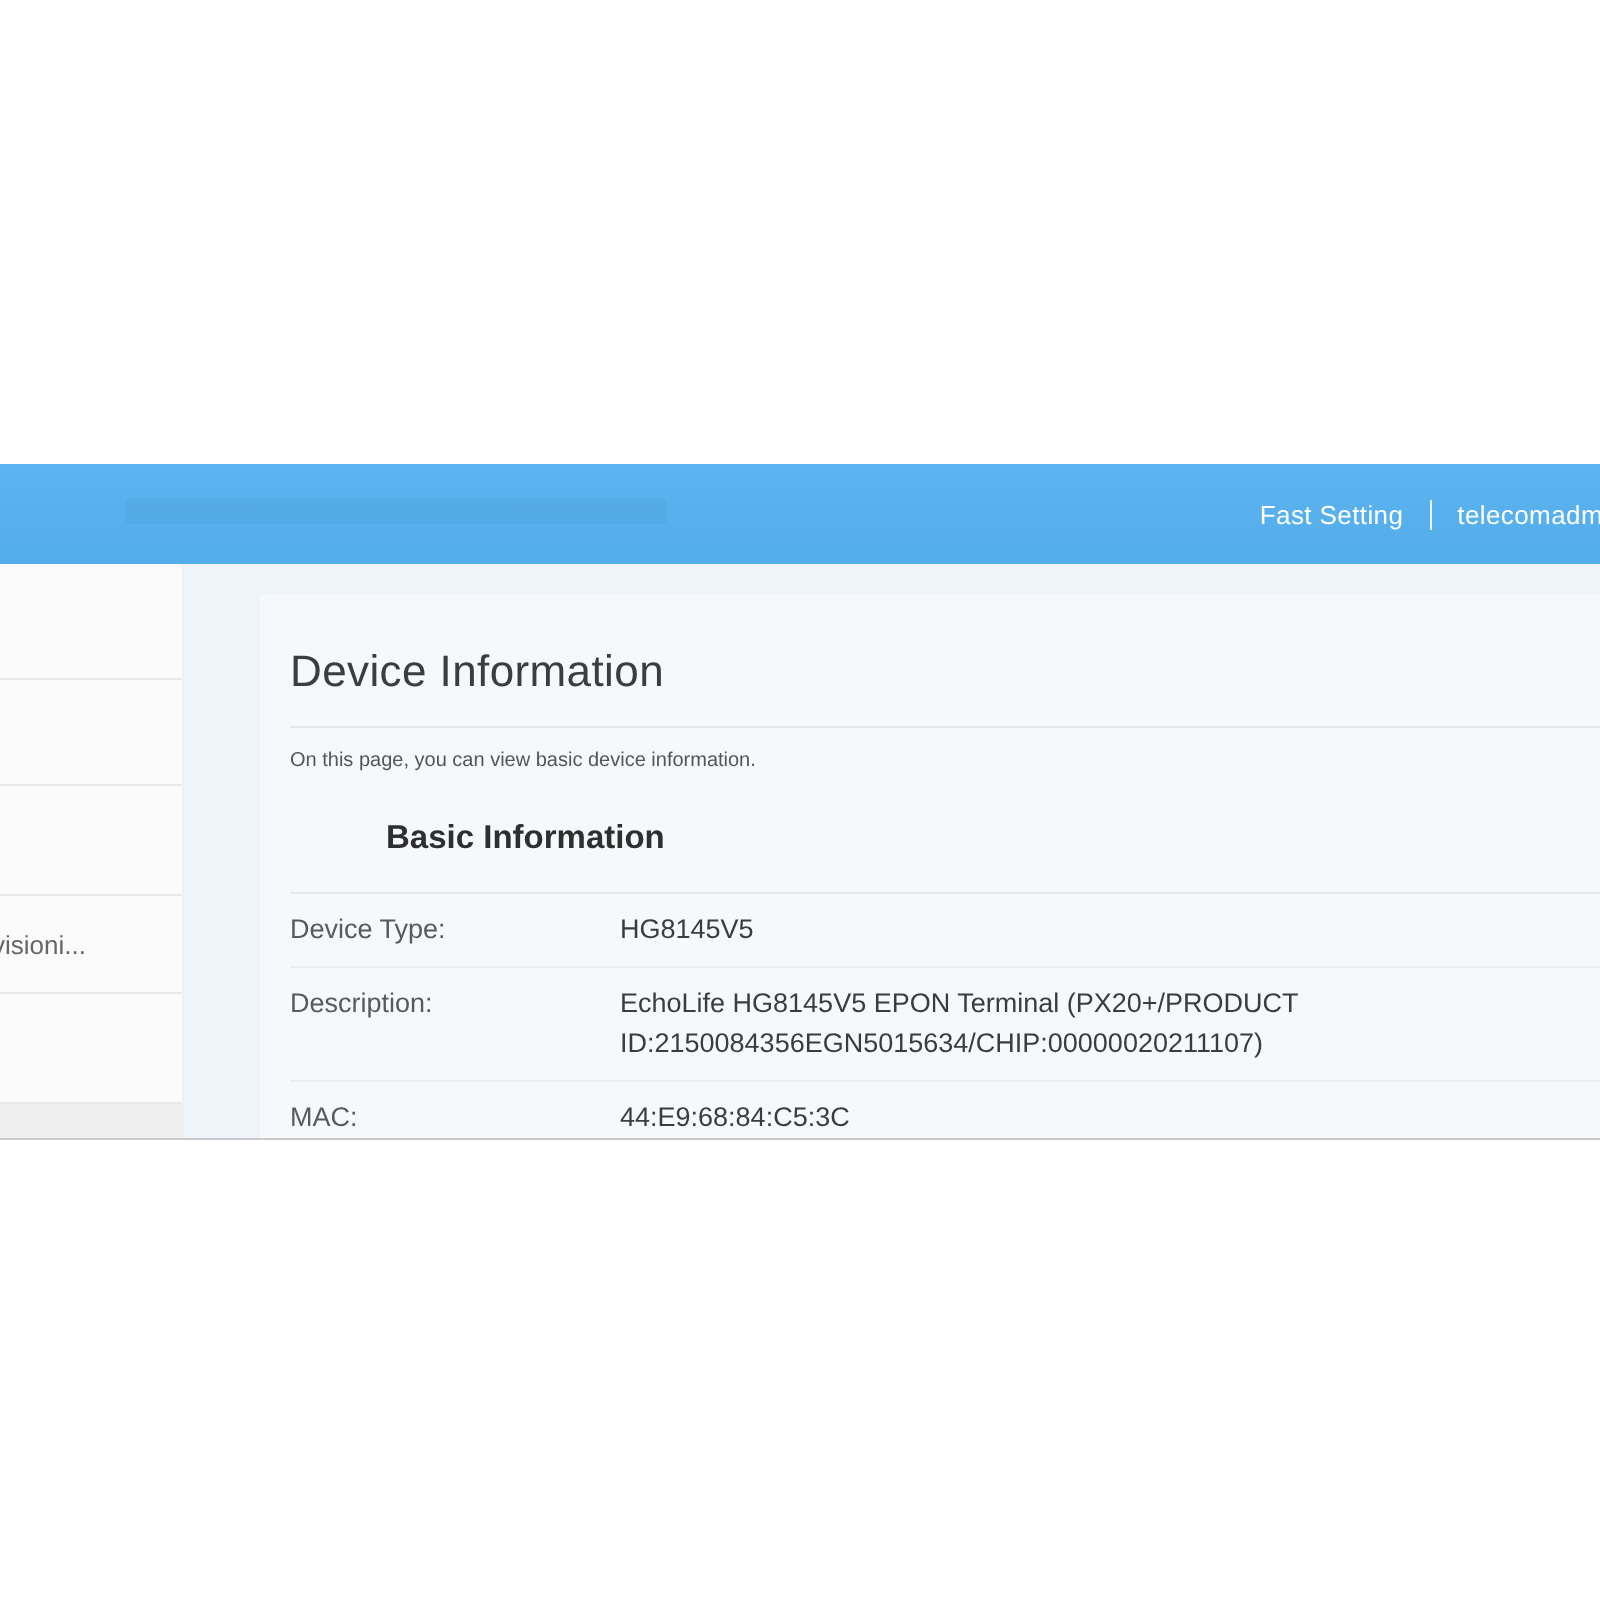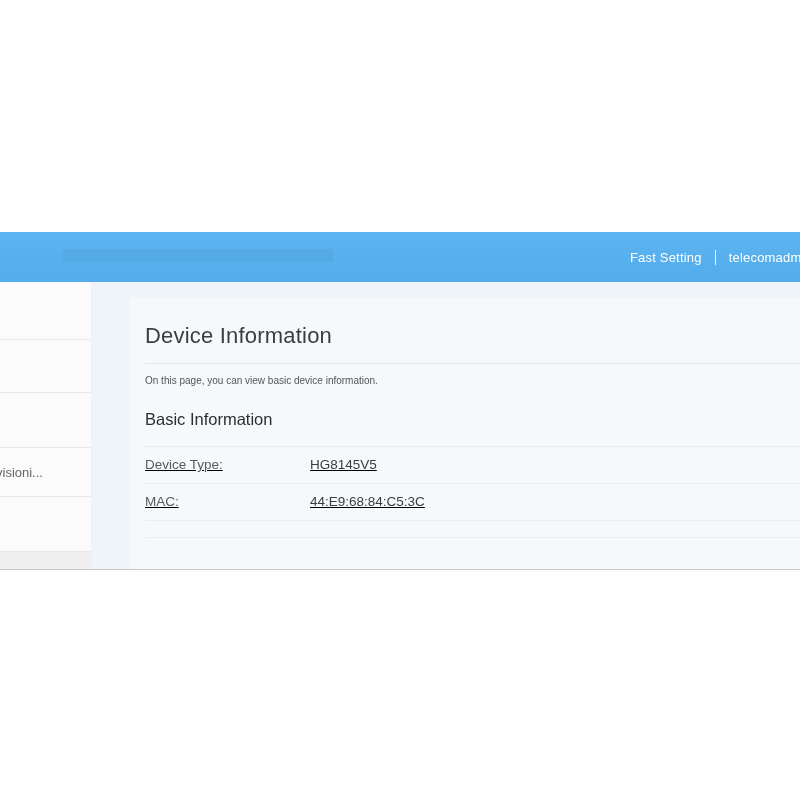--- a/index.html
+++ b/index.html
@@ -28,23 +28,23 @@
     color: #666; font-size: 13px; overflow: hidden; white-space: nowrap; cursor: pointer; }
   .sidebar-item .cutlabel { margin-left: -4px; }
   .sidebar-item.partial { background: #efefef; border-bottom: none; }
 
   
   .main { position: absolute; left: 130px; top: 15px; width: 670px; height: 288px;
     background: #f5f9fc; padding: 26px 0 0 15px; }
   .page-title { font-size: 22px; font-weight: 400; color: #3d3d3d; letter-spacing: 0.2px; }
   .title-divider { margin-top: 14px; border-bottom: 1px solid #e2e7eb; width: 655px; }
   .page-desc { margin-top: 11px; font-size: 10px; color: #555; }
-  .section-title { margin-top: 24px; font-size: 16.5px; font-weight: 400; color: #2f2f2f; }
+  .section-title { margin-top: 24px; font-size: 16.5px; font-weight: 700; color: #2f2f2f; margin-left: 48px; }
 
-  .info-table { margin-top: 17px; width: 655px; border-top: 1px solid #e7eaec; text-decoration: underline; }
+  .info-table { margin-top: 17px; width: 655px; border-top: 1px solid #e7eaec; }
   .info-row { display: flex; border-bottom: 1px solid #ededee; padding: 8px 0; }
   .info-label { width: 165px; flex: 0 0 165px; font-size: 13.5px; color: #5a5a5a; line-height: 20px; }
   .info-value { font-size: 13.5px; color: #3c3c3c; max-width: 392px; line-height: 20px; overflow-wrap: anywhere; }
 
   
   .crop-line { position: absolute; left: 0; top: 569px; width: 800px; height: 1px; background: #c9c9c9; }
 </style>
 </head>
 <body>
 
@@ -77,20 +77,24 @@
       <div class="title-divider"></div>
       <div class="page-desc">On this page, you can view basic device information.</div>
       <div class="section-title">Basic Information</div>
 
       <div class="info-table">
   <div class="info-row">
     <div class="info-label">Device Type:</div>
     <div class="info-value">HG8145V5</div>
   </div>
 
+  <div class="info-row">
+    <div class="info-label">Description:</div>
+    <div class="info-value">EchoLife HG8145V5 EPON Terminal (PX20+/PRODUCT ID:2150084356EGN5015634/CHIP:00000020211107)</div>
+  </div>
 
   <div class="info-row">
     <div class="info-label">MAC:</div>
     <div class="info-value">44:E9:68:84:C5:3C</div>
   </div>
 
   <div class="info-row">
     
     
   </div>

